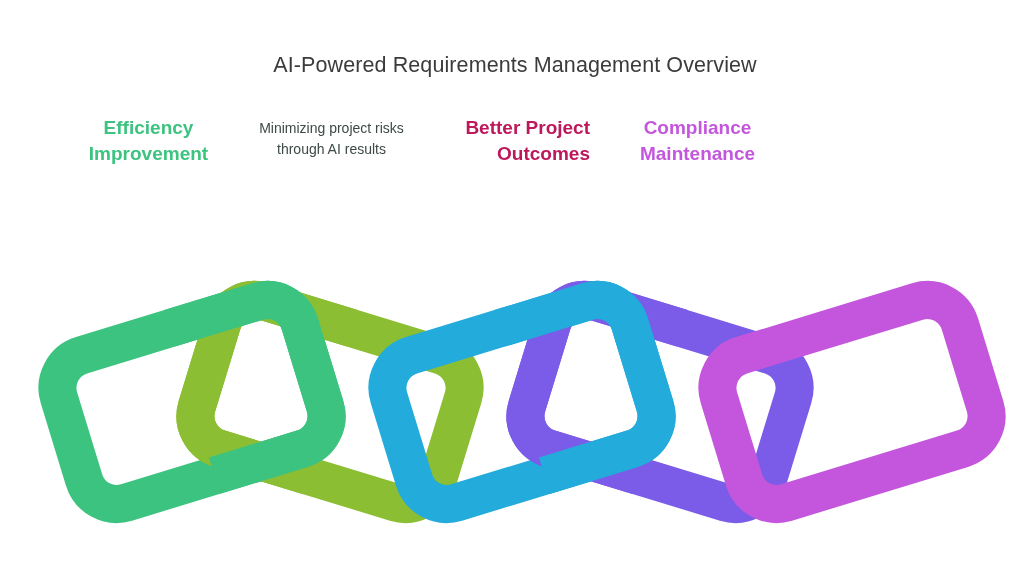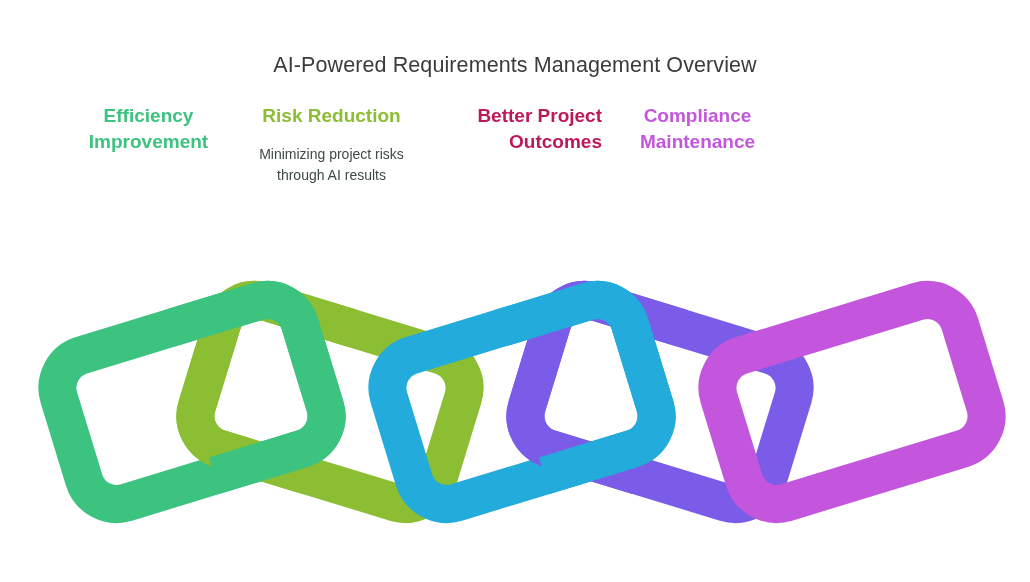--- a/index.html
+++ b/index.html
@@ -43,21 +43,21 @@
   .column {
     width: 183px;
     text-align: center;
     padding: 0 4px;
     box-sizing: border-box;
   }
   .col-heading {
     font-size: 19px;
     font-weight: bold;
     line-height: 1.36;
-    margin: 0;
+    margin: 12px;
   }
   .col-desc {
     margin: 15px 0 0 0;
     font-size: 14px;
     line-height: 1.5;
     color: #3d4a46;
     font-weight: 400;
   }
   .col-1 .col-desc { padding: 0 2px; }
   .chain-wrap {
@@ -80,21 +80,20 @@
 
   <div class="slide-title">AI-Powered Requirements Management Overview</div>
 
   <div class="columns">
 
     <div class="column col-1">
       <div class="col-heading" style="color: rgb(60, 195, 127);">Efficiency Improvement</div>
     </div>
 
     <div class="column col-2">
-      <div class="col-heading" style="color: rgb(140, 190, 51);">Risk Reduction</div>
       <div class="col-desc">Minimizing project risks through AI results</div>
     </div>
 
     <div class="column col-3">
       <div class="col-heading" style="color: #be185d; text-align: right;">Better Project Outcomes</div>
     </div>
 
 
     <div class="column col-5">
       <div class="col-heading" style="color: rgb(195, 86, 220);">Compliance Maintenance</div>

